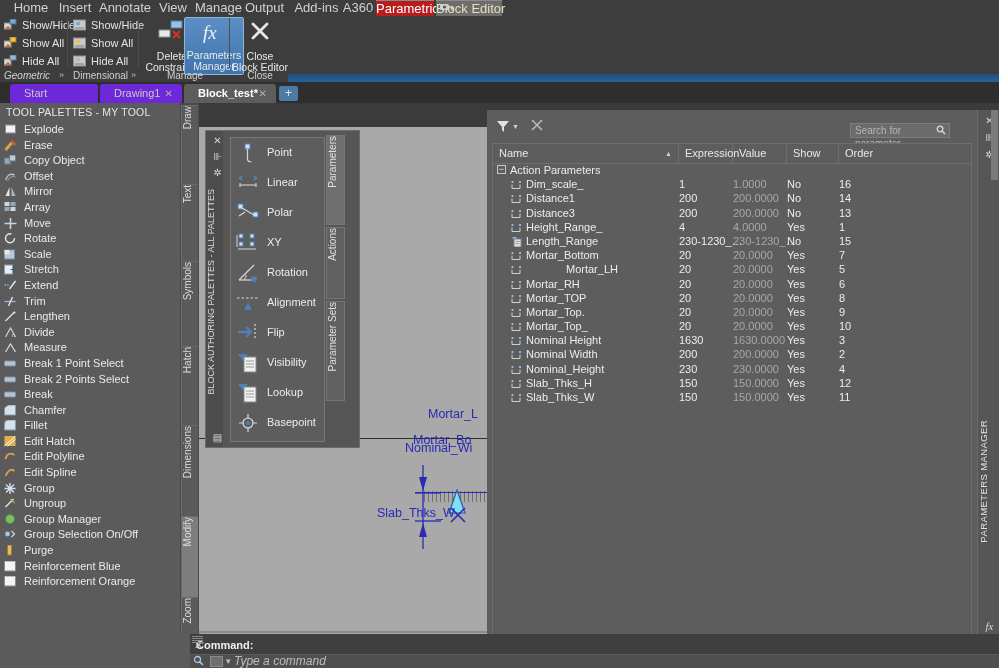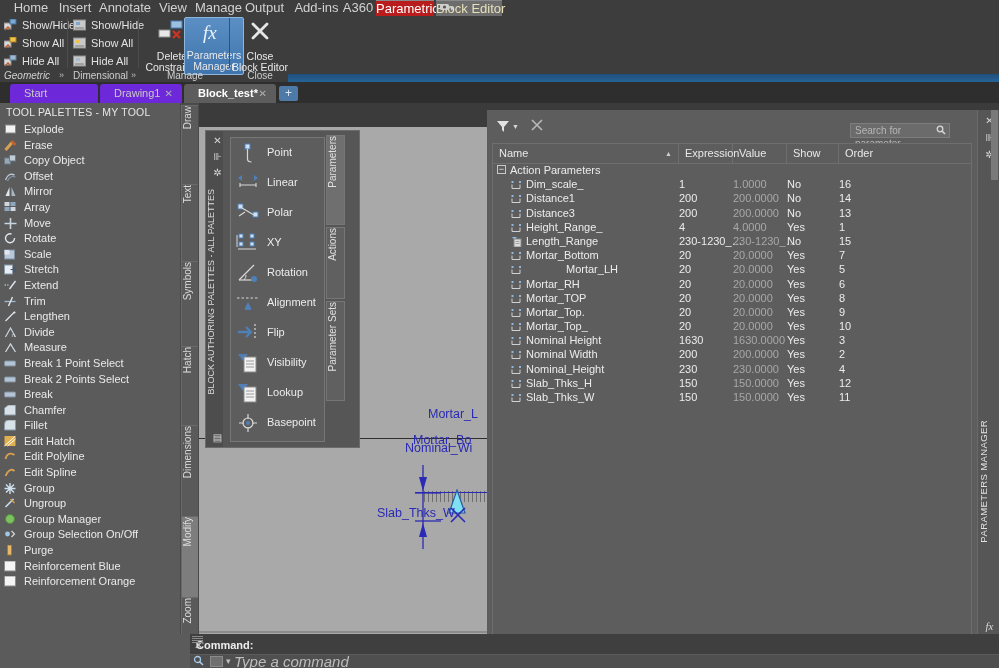--- a/index.html
+++ b/index.html
@@ -94,21 +94,21 @@
   .sideico{position:absolute;left:6px;width:11px;height:11px;color:#d6d6d6;font-size:10px;
      text-align:center;line-height:11px;}
   
   .ghosttext{position:absolute;color:#3a3a3a;font-size:12px;white-space:nowrap;}
   
   #cmdzone{position:absolute;left:190px;top:634px;width:809px;height:34px;background:#3f3f3f;}
   #cmd-hist{position:absolute;left:0;top:4px;width:809px;height:15px;line-height:15px;
      background:#3f3f3f;color:#ededed;font-size:11px;padding-left:6px;box-sizing:border-box;font-weight:bold;}
   #cmd-x{position:absolute;left:4px;top:5px;font-size:11px;color:#cfcfcf;}
   #cmd-in{position:absolute;left:0;top:20px;width:809px;height:14px;background:#4f4f4f;border-top:1px solid #5c5c5c;box-sizing:border-box;}
-  #cmd-ph{position:absolute;left:44px;top:0;line-height:13px;font-size:15px;color:#bdbdbd;font-style:italic;}
+  #cmd-ph{position:absolute;left:44px;top:0;line-height:13px;font-size:12px;color:#bdbdbd;font-style:italic;}
   #cmd-prompt{position:absolute;left:20px;top:1px;width:13px;height:11px;background:#6f6f6f;border:1px solid #8a8a8a;box-sizing:border-box;}
   #cmd-arrow{position:absolute;left:36px;top:0;line-height:13px;font-size:9px;color:#c0c0c0;}
   #cmd-icon{position:absolute;left:3px;top:21px;width:11px;height:11px;}
   #grip{position:absolute;left:192px;top:636px;width:11px;height:7px;
      background:repeating-linear-gradient(to bottom,#8a8a8a 0 1px,transparent 1px 2px);}
   #leftstub{position:absolute;left:0;top:634px;width:190px;height:34px;background:#5b5b5b;}
   .sb{position:absolute;background:#7a7a7a;}
 </style>
 </head>
 <body>

